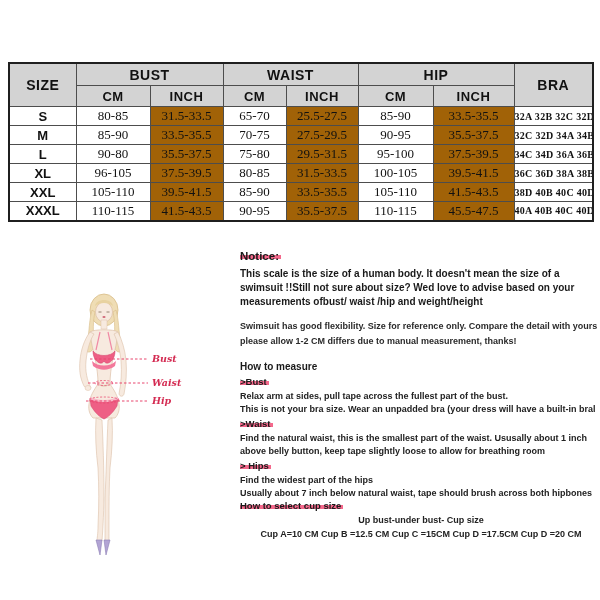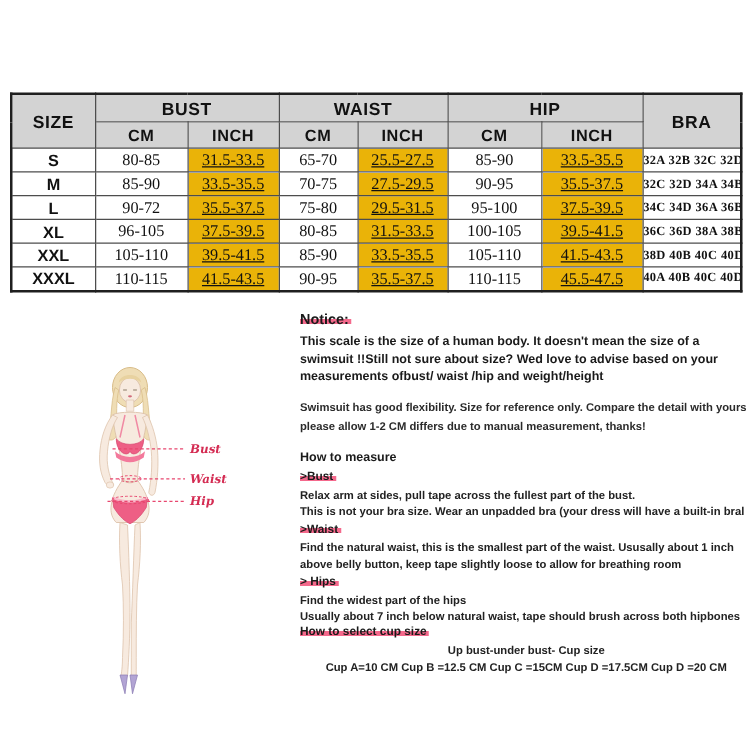--- a/index.html
+++ b/index.html
@@ -1,34 +1,34 @@
 <!DOCTYPE html>
 <html><head>
 <meta charset="utf-8">
 <style>
   html,body{margin:0;padding:0;}
   body{
     width:600px;height:600px;background:#ffffff;position:relative;overflow:hidden;
     font-family:"Liberation Sans",sans-serif;color:#1a1a1a;
   }
   
-  .size-table-wrap{position:absolute;left:8px;top:62px;width:536px;margin-top:12px;}
+  .size-table-wrap{position:absolute;left:8px;top:62px;width:536px;}
   table.size-chart{border-collapse:collapse;width:584px;table-layout:fixed;
     border:2px solid #1f1f1f;}
   table.size-chart th,table.size-chart td{
     border:1px solid #4d4d4d;text-align:center;vertical-align:middle;padding:0;
     overflow:hidden;white-space:nowrap;}
   table.size-chart thead th{
     background:#d3d3d3;font-weight:bold;font-size:13px;letter-spacing:.5px;color:#111;}
   table.size-chart thead tr.grp th{height:21px;font-size:14px;}
   table.size-chart thead tr.sub th{height:20px;font-size:13px;}
   table.size-chart tbody tr{height:19px;}
   table.size-chart td{font-family:"Liberation Serif",serif;font-size:13px;color:#111;}
   table.size-chart td.sizecell{font-family:"Liberation Sans",sans-serif;font-size:13px;font-weight:600;}
-  table.size-chart td.inch{background:#eab308;text-decoration:underline;}
+  table.size-chart td.inch{background:#a16207;}
   table.size-chart td.bra{font-size:10px;font-family:"Liberation Serif",serif;font-weight:600;letter-spacing:.3px;}
   
   .figure-wrap{position:absolute;left:52px;top:288px;width:190px;height:280px;}
   
   .text-col{position:absolute;left:240px;top:250px;width:362px;}
   .strike{background-image:linear-gradient(to bottom,transparent 42%,#f4698c 42%,#f4698c 78%,transparent 78%);padding:0 2px 0 0;}
   .notice-title{font-size:11.5px;font-weight:bold;margin:0 0 5px 0;}
   .para1{font-size:10px;font-weight:bold;line-height:14px;margin:0 0 10px 0;}
   .para2{font-size:9px;font-weight:bold;line-height:15px;color:#2b2b2b;margin:0 0 12px 0;}
   .how-title{font-size:10px;font-weight:bold;margin:0 0 4px 0;}
@@ -85,21 +85,21 @@
         <td>85-90</td>
         <td class="inch">33.5-35.5</td>
         <td>70-75</td>
         <td class="inch">27.5-29.5</td>
         <td>90-95</td>
         <td class="inch">35.5-37.5</td>
         <td class="bra">32C 32D 34A 34B</td>
       </tr>
       <tr>
         <td class="sizecell">L</td>
-        <td>90-72</td>
+        <td>90-80</td>
         <td class="inch">35.5-37.5</td>
         <td>75-80</td>
         <td class="inch">29.5-31.5</td>
         <td>95-100</td>
         <td class="inch">37.5-39.5</td>
         <td class="bra">34C 34D 36A 36B</td>
       </tr>
       <tr>
         <td class="sizecell">XL</td>
         <td>96-105</td>

